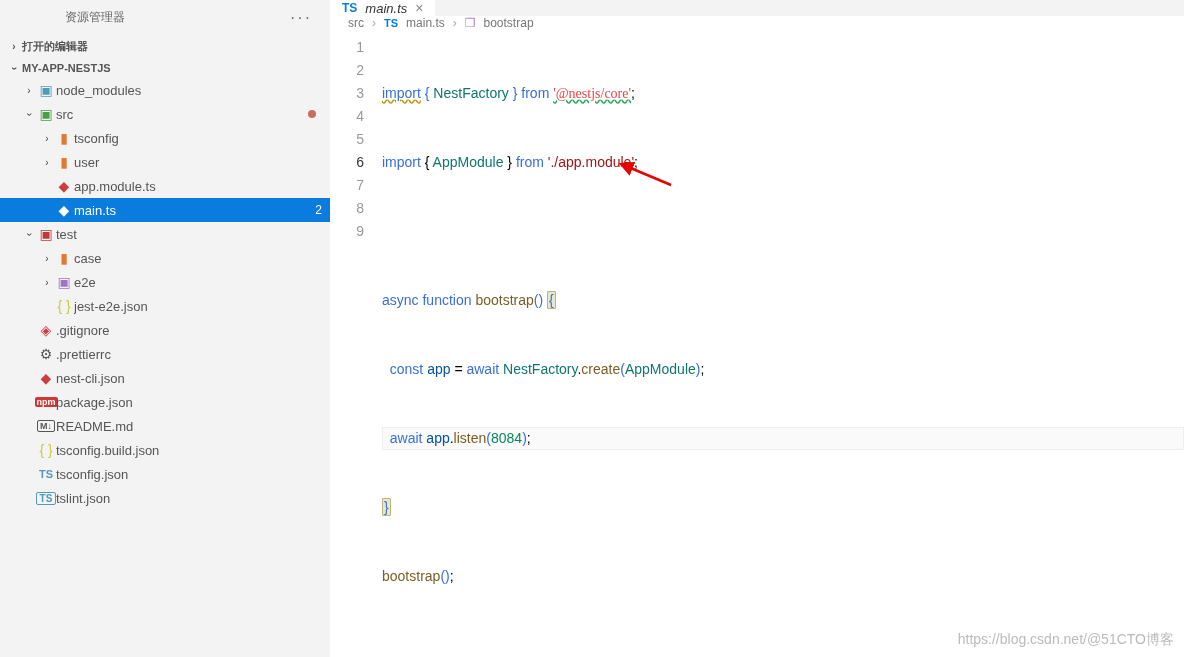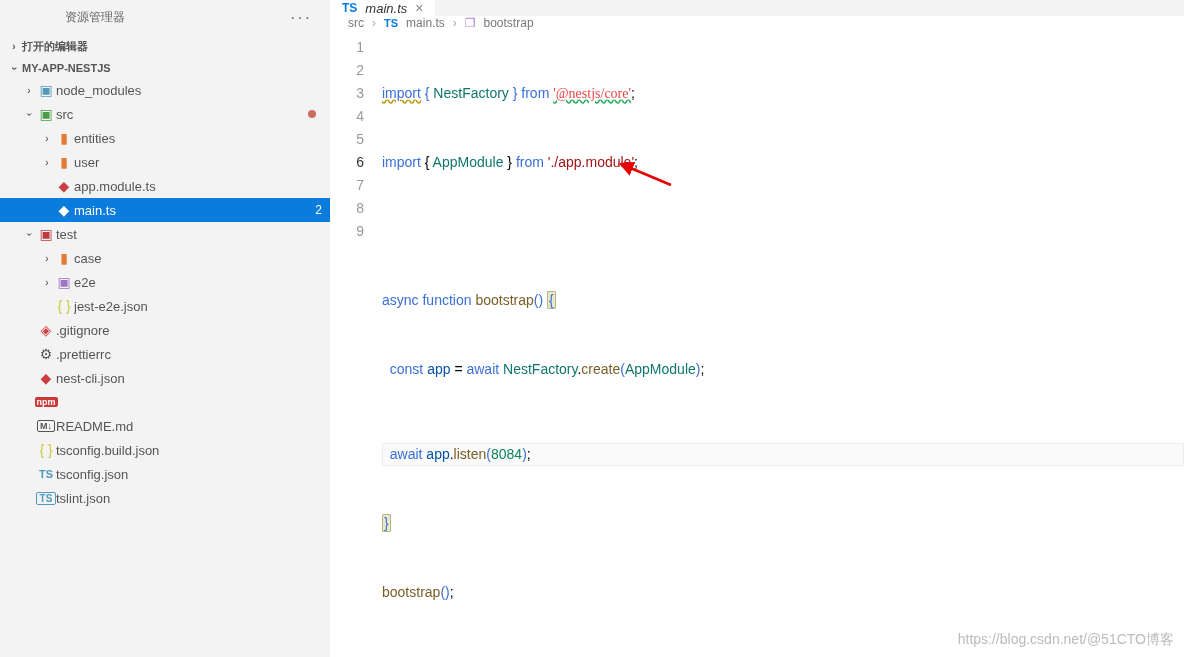--- a/index.html
+++ b/index.html
@@ -31,21 +31,21 @@
   .tab .ts-icon { color:#0a7cde; font-weight:700; font-size:12px;}
   .tab .close { font-size:14px; color:#888;}
   .breadcrumb { height:22px; display:flex; align-items:center; padding:0 18px; font-size:12px; color:#777; gap:8px; background:#fff;}
   .breadcrumb .sep{ color:#aaa;}
   .breadcrumb .ts-icon{ color:#0a7cde; font-weight:700; font-size:11px;}
   .breadcrumb .cube{ color:#b180d7; font-size:12px;}
   .editor { flex:1; display:flex; font-family: Consolas, "Courier New", monospace; font-size:14px; position:relative;}
   .gutter { width:52px; text-align:right; color:#999; padding-top:6px; line-height:23px; padding-right:18px; user-select:none;}
   .code { flex:1; padding-top:6px; line-height:23px; white-space:pre; position:relative;}
   .code .line { height:23px; position:relative;}
-  .code .cur-line { background:#fafafa; box-shadow: inset 0 0 0 1px #eee; margin-top: 16px;}
+  .code .cur-line { background:#fafafa; box-shadow: inset 0 0 0 1px #eee;}
   
   .tk-kw { color:#3a6fd6; }
   .tk-br { color:#3a6fd6; }
   .tk-id { color:#0f766e; }
   .tk-fn { color:#795e26; }
   .tk-str { color:#a31515; }
   .tk-strwarn { color:#ef4444; text-decoration: wavy underline #1aaa55; font-family: Liberation Serif, serif;}
   .tk-num { color:#098658; }
   .tk-var { color:#0451a5;text-align:center; }
   .tk-plain { color:#000; }
@@ -85,21 +85,21 @@
       </li>
     <li class="d0">
         <span class="chev" style="transform:rotate(90deg)">›</span>
         <span class="icon ic-green">▣</span>
         <span class="label">src</span>
         <span class="dirty-dot"></span>
       </li>
     <li class="d1">
         <span class="chev">›</span>
         <span class="icon ic-orange">▮</span>
-        <span class="label">entities</span>
+        <span class="label">tsconfig</span>
       </li>
     <li class="d1">
         <span class="chev">›</span>
         <span class="icon ic-orange">▮</span>
         <span class="label">user</span>
       </li>
     <li class="d1">
         <span class="chev"></span>
         <span class="icon ic-red">◆</span>
         <span class="label">app.module.ts</span>
@@ -143,20 +143,21 @@
     <li class="d0">
         <span class="chev"></span>
         <span class="icon ic-red">◆</span>
         <span class="label">nest-cli.json</span>
       </li>
     <li class="d0">
         <span class="chev"></span>
         <span class="icon">
           <span class="ic-npm">npm</span>
         </span>
+        <span class="label">package.json</span>
       </li>
     <li class="d0">
         <span class="chev"></span>
         <span class="icon">
           <span class="ic-md">M↓</span>
         </span>
         <span class="label">README.md</span>
       </li>
     <li class="d0">
         <span class="chev"></span>

